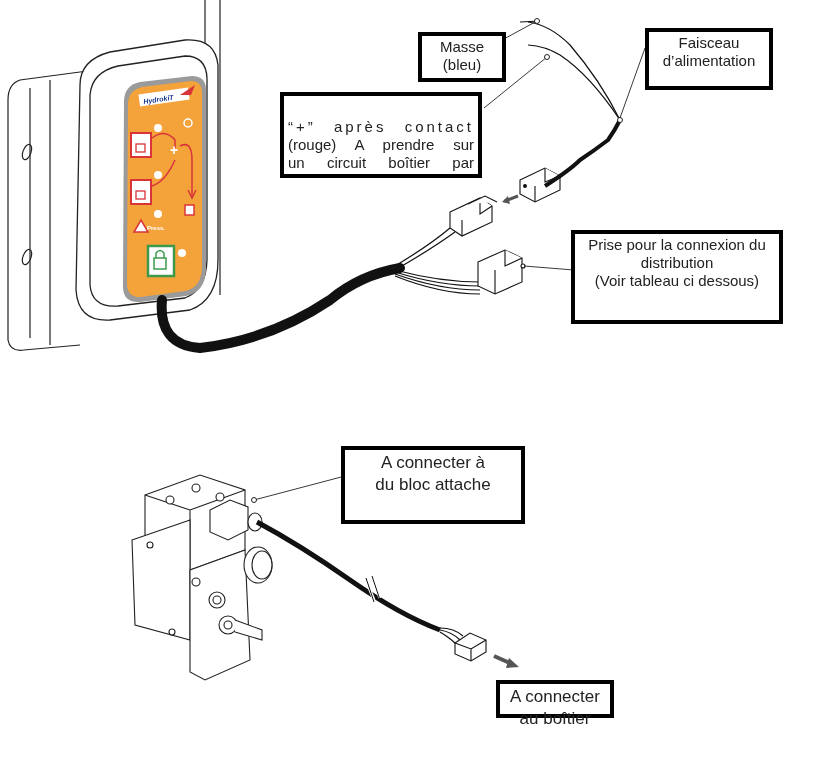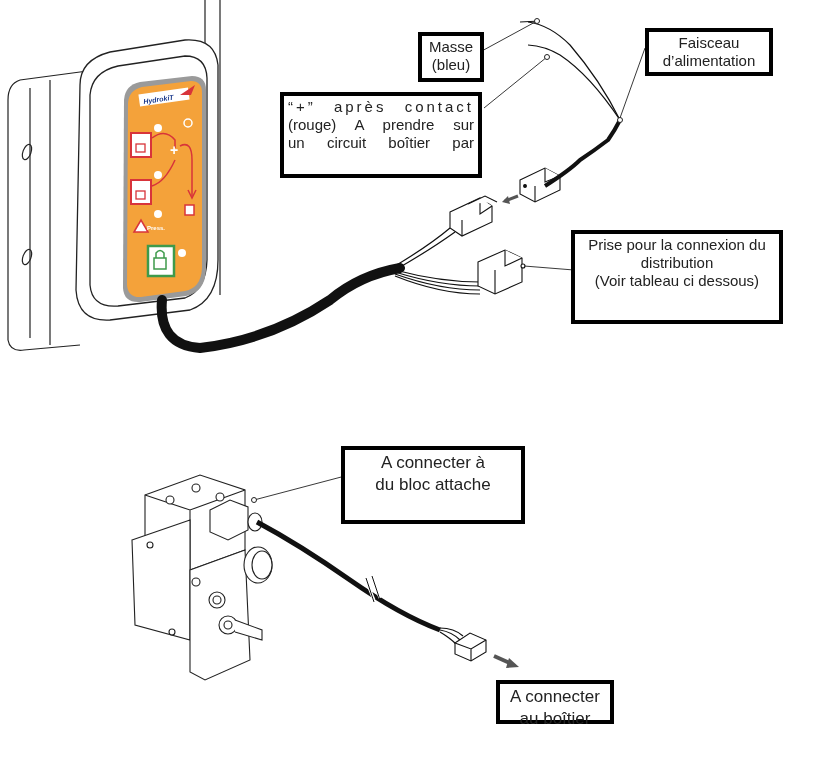--- a/index.html
+++ b/index.html
@@ -134,43 +134,43 @@
     <path d="M440 628 Q454 628 463 636"></path>
   </g>
   <g fill="#fff" stroke="#111" stroke-width="1.1">
     <path d="M455 643 L470 633 L486 640 L486 652 L471 661 L455 654 Z"></path>
     <path d="M471 649 L471 661 M455 643 L471 649 L486 640"></path>
   </g>
   <path d="M494 656 L512 664" stroke="#555" stroke-width="4"></path>
   <path d="M509 658 L519 667 L506 668 Z" fill="#555"></path>
 </svg>
 
-<div class="box center" style="left:418px;top:32px;width:66px;height:50px;">
+<div class="box center" style="left:418px;top:32px;width:88px;height:50px;">
   <span class="line">Masse</span>
   <span class="line">(bleu)</span>
 </div>
 
 <div class="box" style="left:280px;top:92px;width:202px;height:86px;">
-  <span class="line justify" style="letter-spacing:3px;">“+” après contact</span>
+  <span class="line justify" style="letter-spacing:3px;margin-top:20px;">“+” après contact</span>
   <span class="line justify">(rouge) A prendre sur</span>
   <span class="line justify">un circuit boîtier par</span>
 </div>
 
-<div class="box center" style="left:645px;top:28px;width:128px;height:48px;">
+<div class="box center" style="left:645px;top:28px;width:128px;height:62px;">
   <span class="line">Faisceau</span>
   <span class="line">d’alimentation</span>
 </div>
 
 <div class="box" style="left:571px;top:230px;width:212px;height:94px;text-align:center;">
   <span class="line">Prise pour la connexion du</span>
   <span class="line">distribution</span>
   <span class="line">(Voir tableau ci dessous)</span>
 </div>
 
 <div class="box center" style="left:341px;top:446px;width:184px;height:78px;font-size:17px;line-height:22px;">
   <span class="line">A connecter à</span>
   <span class="line">du bloc attache</span>
 </div>
 
-<div class="box center" style="left:496px;top:680px;width:118px;height:44px;font-size:17px;line-height:22px;">
+<div class="box center" style="left:496px;top:680px;width:118px;height:38px;font-size:17px;line-height:22px;">
   <span class="line">A connecter</span>
   <span class="line">au boîtier</span>
 </div>
 
 </body></html>

